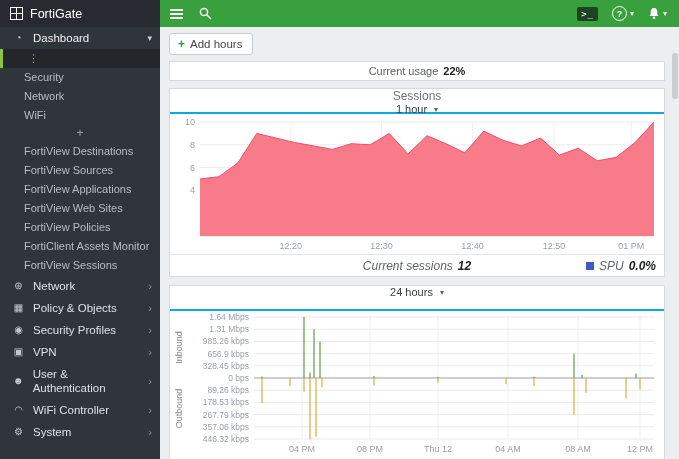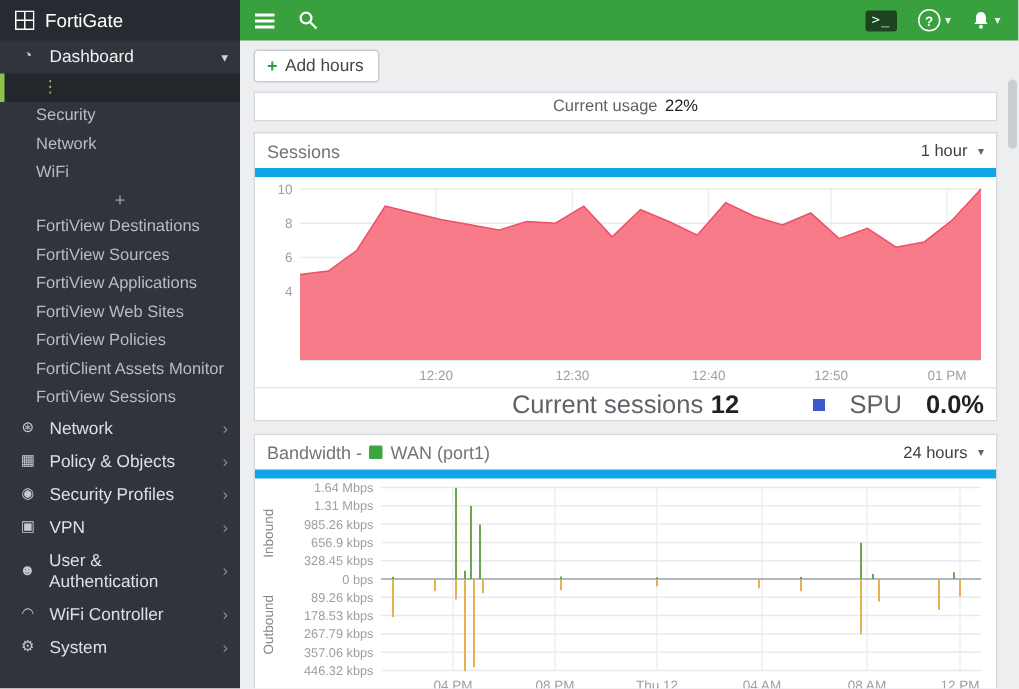--- a/index.html
+++ b/index.html
@@ -28,30 +28,30 @@
   .cli-btn{background:#1d4420;color:#fff;font-family:"DejaVu Sans Mono",monospace;font-size:9px;padding:2px 4px;border-radius:2px;letter-spacing:1px;cursor:pointer;margin-right:14px;}
   .tb-group{display:inline-flex;align-items:center;margin-right:14px;cursor:pointer;}
   .tb-group:last-child{margin-right:2px;}
   .help-circle{width:13px;height:13px;border:1.3px solid #fff;border-radius:50%;color:#fff;font-size:9px;font-weight:bold;display:inline-flex;align-items:center;justify-content:center;}
   .tb-caret{color:#e8f3e8;font-size:8px;margin-left:3px;}
   .content{flex:1;position:relative;padding:4px 14px 0 9px;overflow:hidden;}
   .aw-row{margin:2px 0 6px;}
   .add-widget{display:inline-flex;align-items:center;gap:5px;background:#fff;border:1px solid #c6ccd1;border-radius:3px;padding:3px 10px 3px 8px;font-size:11.5px;color:#444;font-family:inherit;cursor:pointer;}
   .plus{color:#2f9e44;font-weight:bold;font-size:12px;}
   .partial-widget{background:#fff;border:1px solid #d6dade;height:18px;display:flex;align-items:center;justify-content:center;gap:5px;font-size:11px;color:#5f6368;margin-bottom:7px;}
-  .pw-value{font-weight:normal;color:#202124;}
+  .pw-value{font-weight:bold;color:#202124;}
   .widget{background:#fff;border:1px solid #d6dade;margin-bottom:8px;}
-  .widget-header{display:flex;align-items:center;padding:0 8px;height:23px;border-bottom:6px solid #0ea5e9;}
+  .widget-header{display:flex;align-items:center;padding:0 8px;height:23px;border-bottom:2px solid #0ea5e9;flex-direction:column;}
   .w-title{flex:1;color:#70757a;font-size:12px;display:flex;align-items:center;gap:5px;}
   .range{color:#3c4043;font-size:11px;display:flex;align-items:center;gap:4px;cursor:pointer;}
   .range .tb-caret{color:#5f6368;}
   .chip{width:9px;height:9px;border-radius:1px;display:inline-block;}
-  .sessions-footer{height:21px;border-top:1px solid #e4e7ea;position:relative;display:flex;align-items:center;justify-content:center;gap:5px;font-size:17px;color:#5f6368;}
+  .sessions-footer{height:21px;border-top:1px solid #e4e7ea;position:relative;display:flex;align-items:center;justify-content:center;gap:5px;font-size:12px;color:#5f6368;font-style:italic;}
   .footer-value{font-weight:bold;color:#202124;}
-  .spu{position:absolute;right:8px;top:0;bottom:0;display:flex;align-items:center;gap:16px;}
+  .spu{position:absolute;right:8px;top:0;bottom:0;display:flex;align-items:center;gap:5px;}
   .swatch{width:8px;height:8px;display:inline-block;}
   .bw-legend{height:20px;display:flex;align-items:center;justify-content:center;gap:22px;font-size:11px;color:#5f6368;}
   svg text{font-family:"Liberation Sans",sans-serif;}
   .scrollbar{position:absolute;top:0;right:1px;width:6px;bottom:0;}
   .thumb{width:6px;height:46px;background:#c9ced3;border-radius:3px;margin-top:26px;}
   .chart-svg{display:block;}
 </style>
 </head>
 <body>
 
@@ -226,25 +226,20 @@
           <span class="spu">
             <span class="swatch" style="background: rgb(59, 91, 203);"></span>
             <span>SPU</span>
             <span class="footer-value">0.0%</span>
           </span>
         </div>
       </section>
 
       <section class="widget">
         <div class="widget-header">
-          <span class="w-title">
-            <span>Bandwidth -</span>
-            <span class="chip" style="background: rgb(63, 166, 63);"></span>
-            <span>WAN (port1)</span>
-          </span>
           <span class="range">
             <span>24 hours</span>
             <span class="tb-caret">▾</span>
           </span>
         </div>
         <svg id="bandwidth-chart" class="chart-svg" viewBox="0 0 494 148" width="494" height="148">
             <line x1="132" y1="6" x2="132" y2="128" stroke="#edeff1"></line>
             <text x="132" y="141" text-anchor="middle" font-size="9" fill="#9aa0a6">04 PM</text>
             <line x1="200" y1="6" x2="200" y2="128" stroke="#edeff1"></line>
             <text x="200" y="141" text-anchor="middle" font-size="9" fill="#9aa0a6">08 PM</text>

